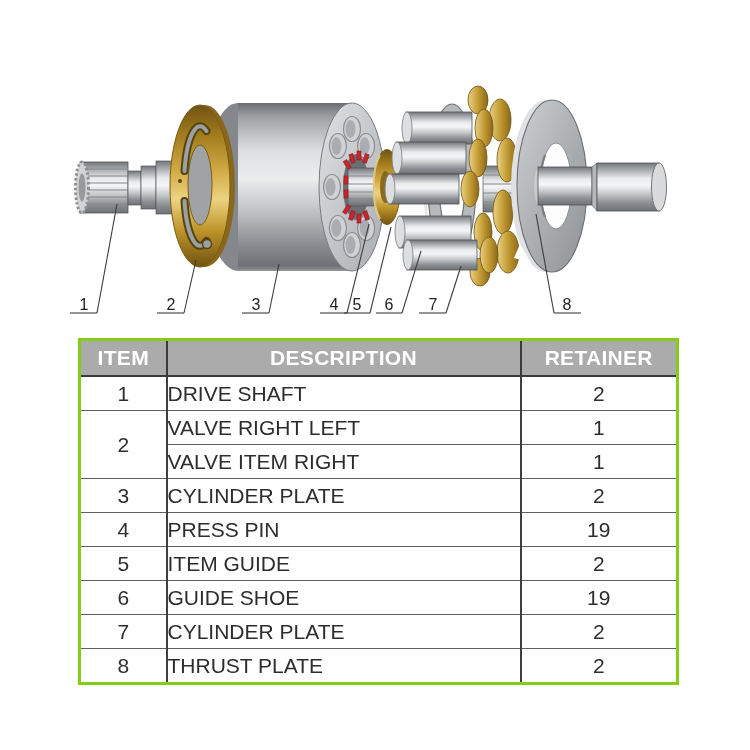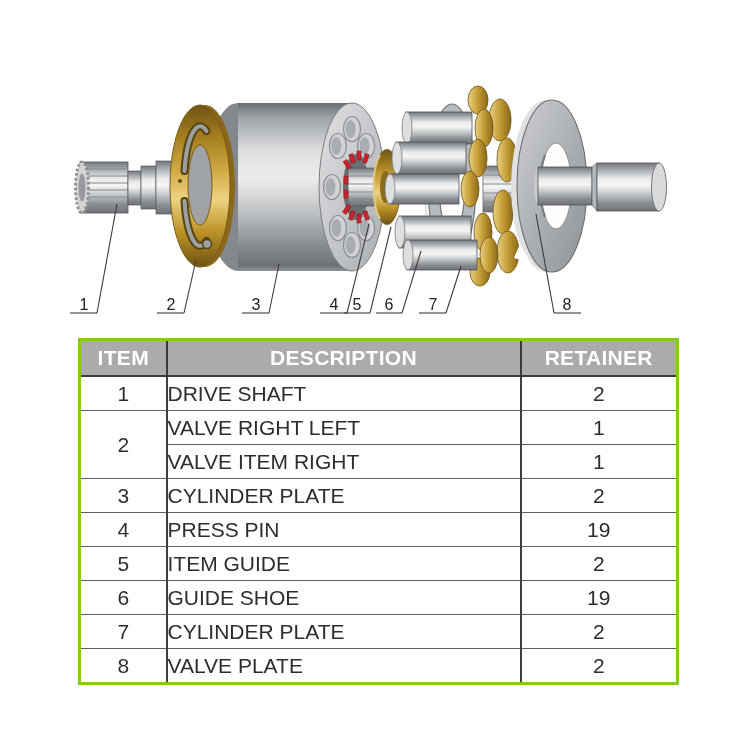--- a/index.html
+++ b/index.html
@@ -293,18 +293,18 @@
         <td class="desc">GUIDE SHOE</td>
         <td class="c">19</td>
       </tr>
       <tr>
         <td class="c">7</td>
         <td class="desc">CYLINDER PLATE</td>
         <td class="c">2</td>
       </tr>
       <tr>
         <td class="c">8</td>
-        <td class="desc">VALVE PLATE</td>
+        <td class="desc">THRUST PLATE</td>
         <td class="c">2</td>
       </tr>
     </tbody>
   </table>
 </div>
 
 </body></html>

